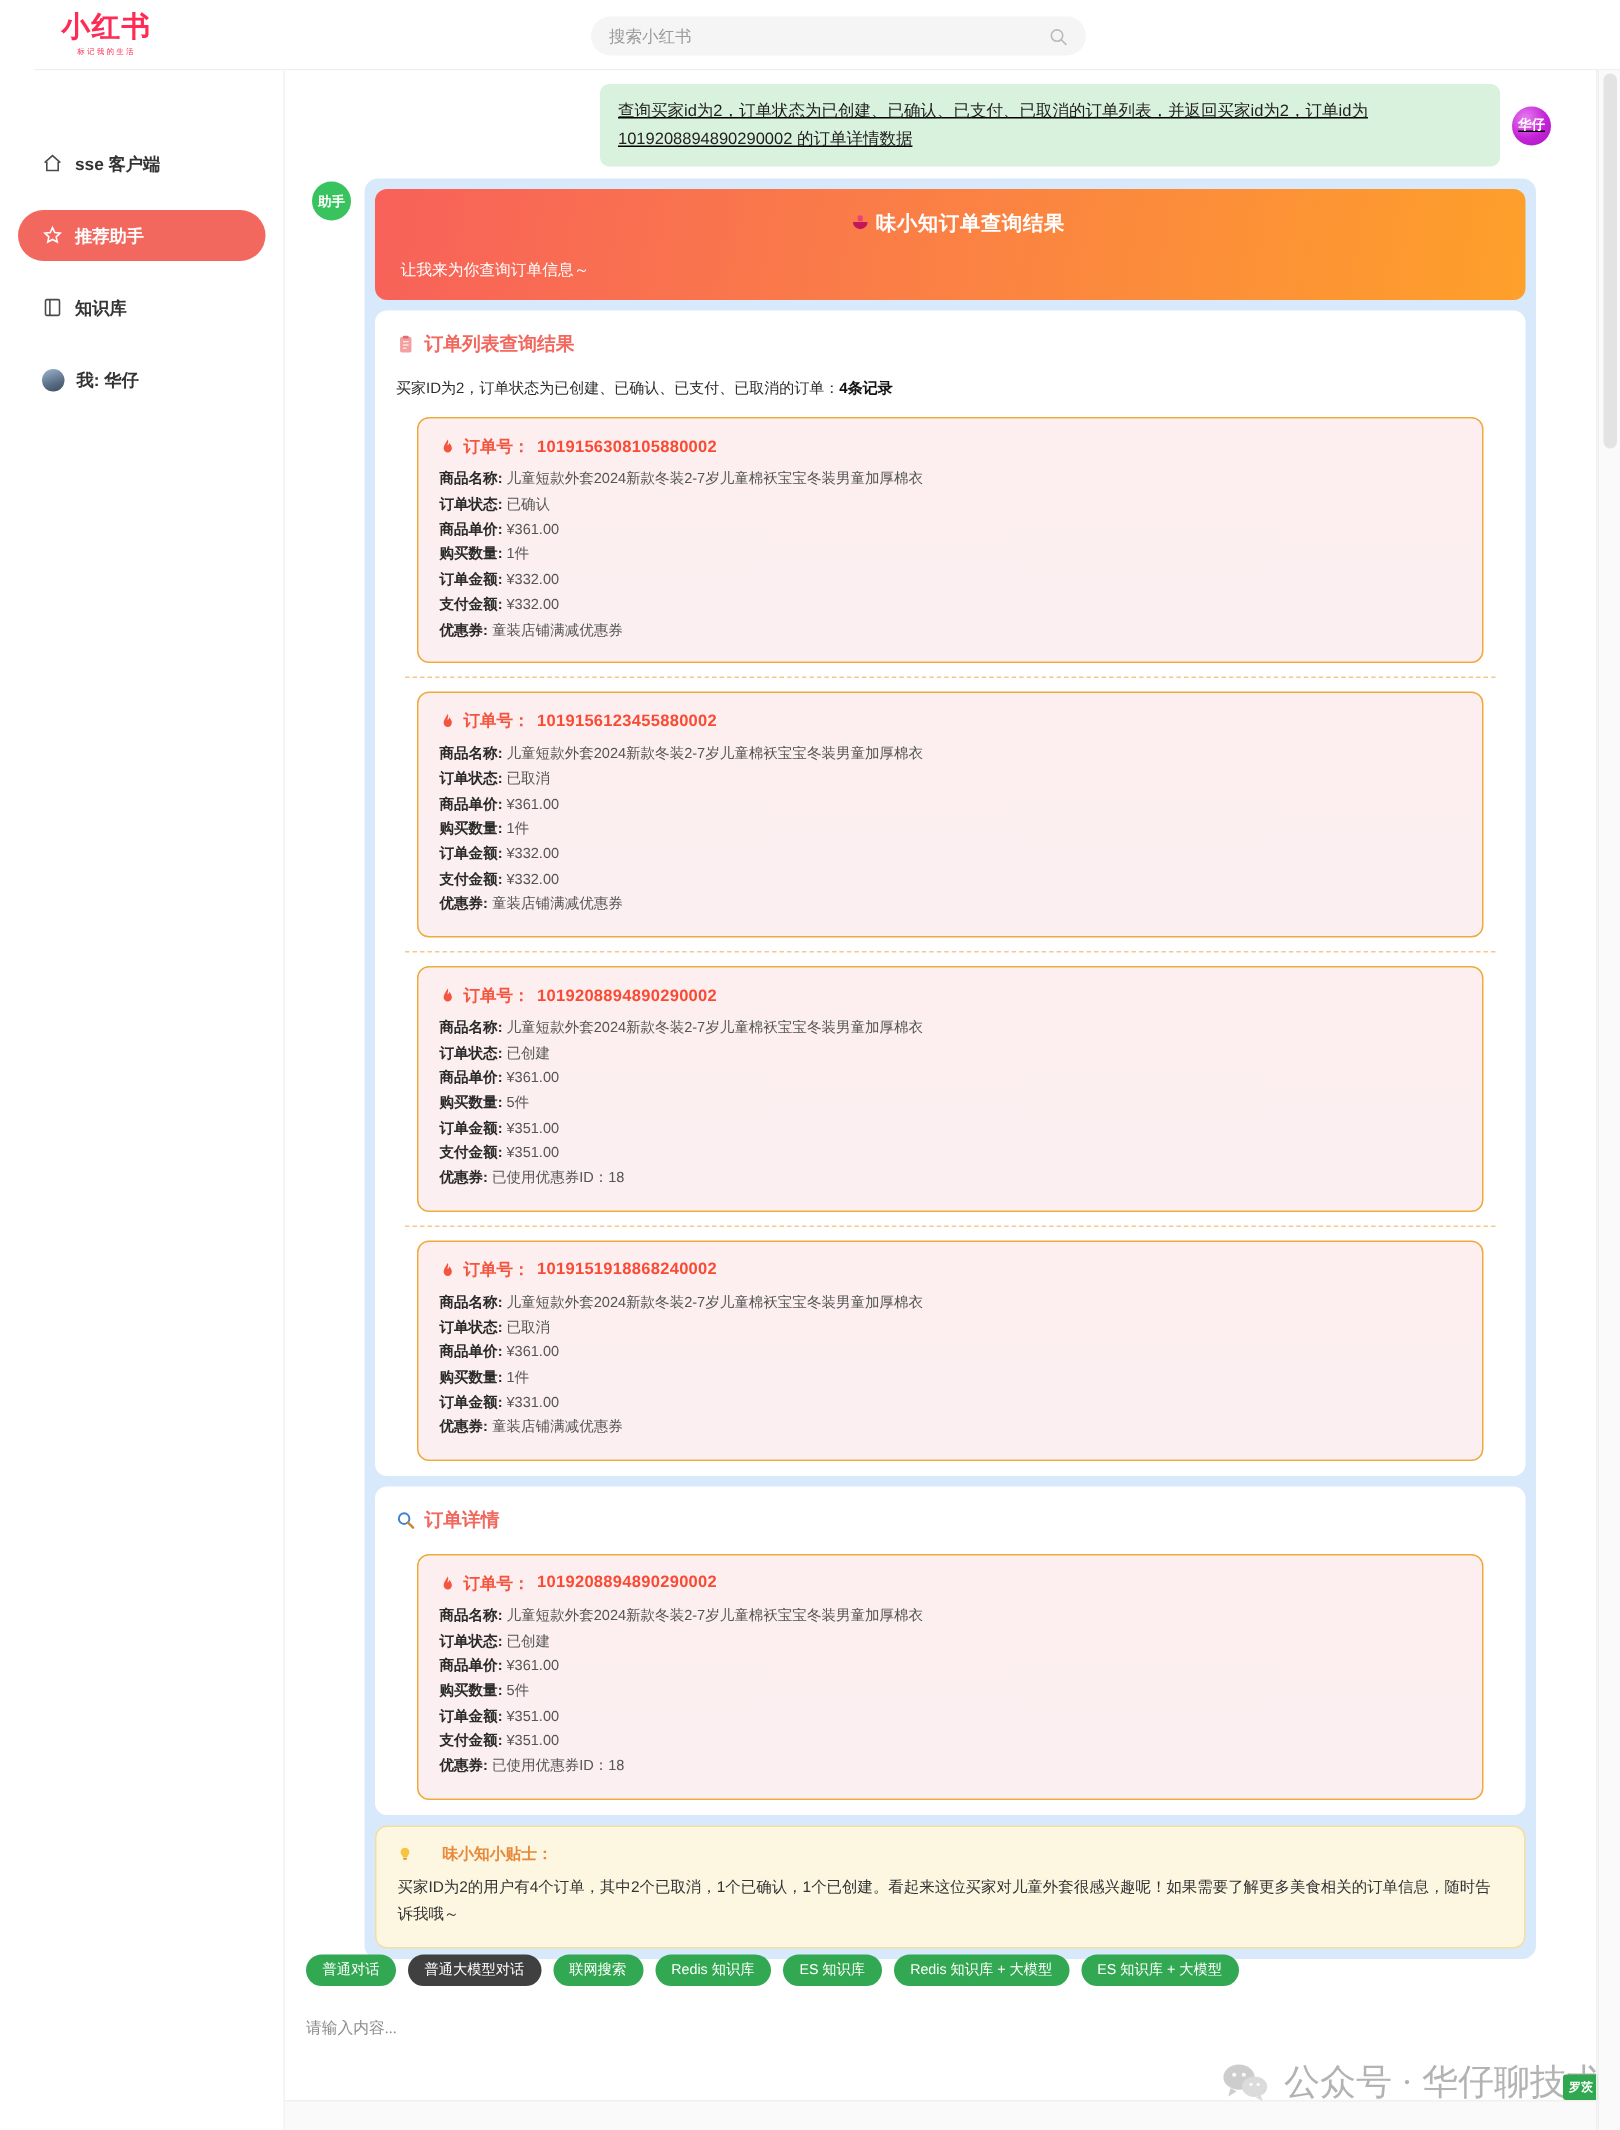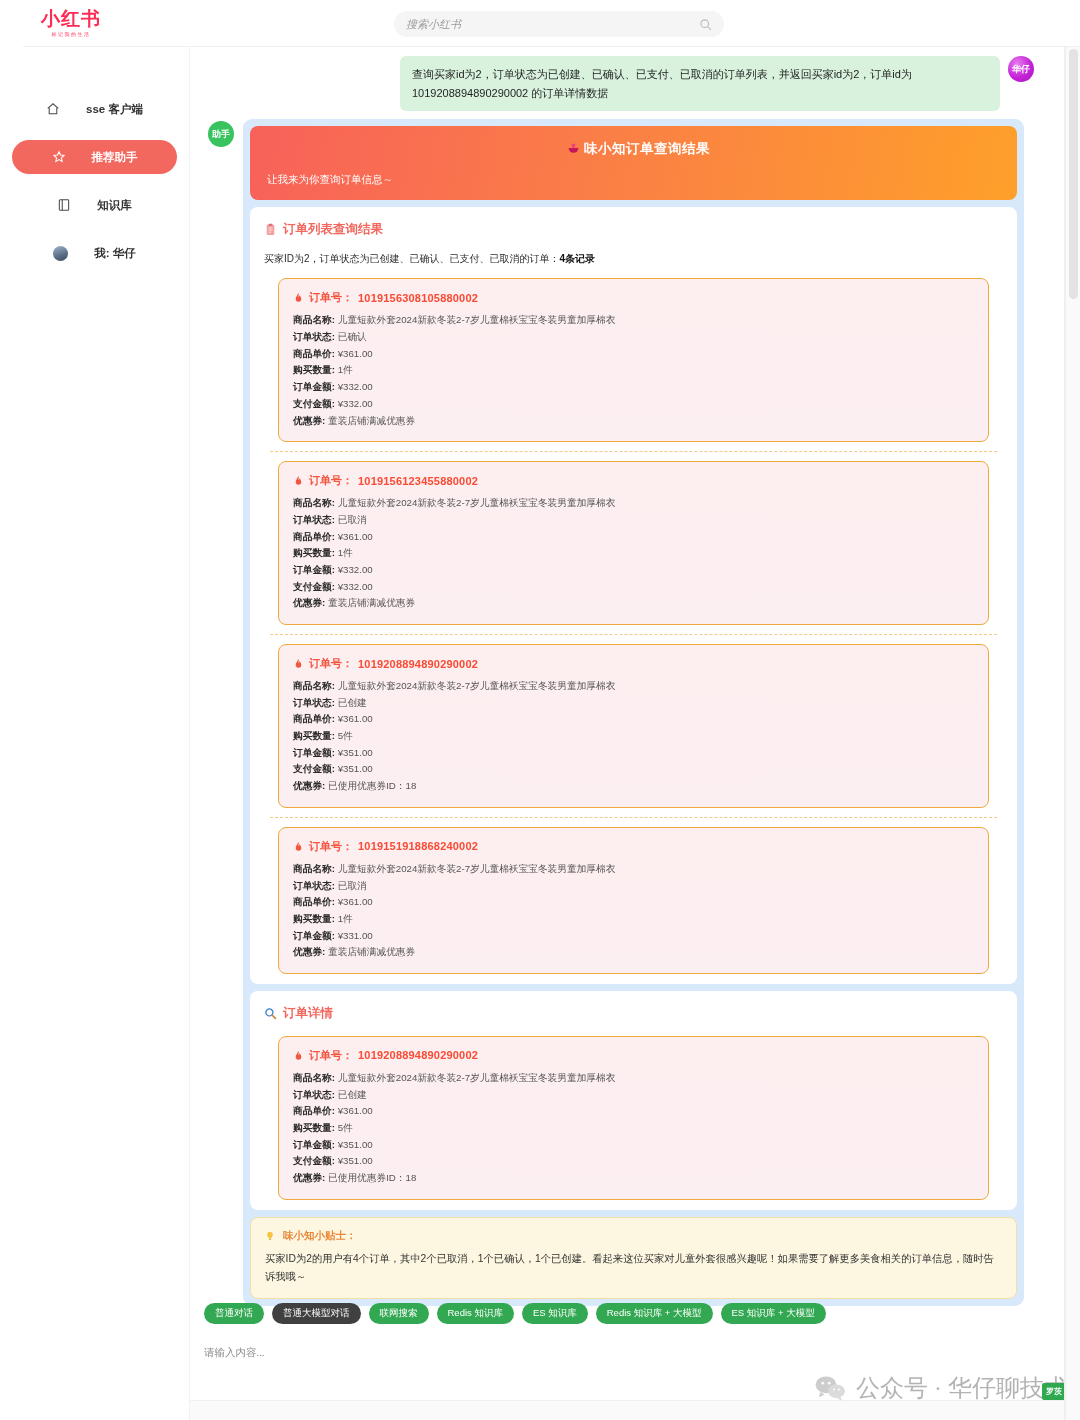--- a/index.html
+++ b/index.html
@@ -22,56 +22,56 @@
   }
   .logo-main {
     font-size:19px; font-weight:bold; color:#fe2c55; letter-spacing:1px;
     font-family:"Liberation Serif","DejaVu Serif",serif; line-height:1;
   }
   .logo-sub { font-size:5px; color:#fe2c55; letter-spacing:1.5px; margin-top:3px; }
 
   .searchbox {
     position:absolute; left:371px; top:11px; width:330px; height:26px;
     background:#f5f5f5; border-radius:13px;
-    display:flex; align-items:center; padding:0 12px;font-style:italic;
+    display:flex; align-items:center; padding:0 12px;
   }
   .searchbox .ph { font-size:11px; color:#9a9a9a; flex:1; }
   .search-icon { width:13px; height:13px; opacity:.55; }
 
   
   .sidebar {
     position:absolute; left:0; top:47px; width:190px; height:1373px;
     background:#ffffff; border-right:1px solid #f2f2f2;
     padding-top:45px;
   }
   .nav-item {
-    display:flex; align-items:center; gap:26px;
+    display:flex; align-items:center; gap:8px;
     height:34px; margin:0 12px 14px 12px; padding:0 16px;
-    border-radius:17px; cursor:pointer;justify-content:center;
+    border-radius:17px; cursor:pointer;
   }
   .nav-item .nicon { width:14px; height:14px; flex:0 0 14px; display:block; }
   .nav-item .nlabel { font-size:11.5px; color:#333; font-weight:bold; white-space:nowrap; }
   .nav-item.active { background:#f2685f; }
   .nav-item.active .nlabel { color:#fff; }
   .nav-item.user { margin-bottom:0; }
   .avatar-sm {
     width:15px; height:15px; border-radius:50%;
     background:linear-gradient(160deg,#9fb6cf 0%,#5a6e86 60%,#3b4a5c 100%);
     flex:0 0 15px;
   }
 
   
   .chat {
     position:absolute; left:190px; top:47px; width:874px; height:1373px;
     background:#ffffff;
   }
   .scrollzone { position:absolute; left:0; top:0; width:874px; height:1253px; padding:0; }
 
   
-  .row-user { display:flex; justify-content:flex-end; align-items:flex-start; padding:9px 30px 0 40px; gap:8px; }
+  .row-user { display:flex; justify-content:flex-end; align-items:center; padding:9px 30px 0 40px; gap:8px;text-decoration:underline; }
   .bubble-user {
     background:#d9f2dd; border-radius:6px; padding:9px 12px;
     max-width:600px; font-size:11px; line-height:1.7; color:#1f1f1f;
   }
   .avatar-user {
     width:26px; height:26px; border-radius:50%; flex:0 0 26px;
     background:radial-gradient(circle at 35% 30%, #e77cf0 0%, #c423d6 55%, #a713c4 100%);
     color:#fff; font-size:9px; font-weight:bold;
     display:flex; align-items:center; justify-content:center;
   }
@@ -125,21 +125,21 @@
   .kv .k { font-weight:bold; color:#2b2b2b; }
   .kv .v { color:#555; }
 
   
   .tip-box {
     background:#fdf6e1; border:1px solid #f2dfa6; border-radius:8px;
     margin-top:7px; padding:11px 14px 12px 14px;
   }
   .tip-title {
     font-size:10.5px; font-weight:bold; color:#e8893a; margin-bottom:7px;
-    display:flex; align-items:center; gap:8px;
+    display:flex; align-items:center; gap:20px;
   }
   .tip-body { font-size:10.3px; color:#333; line-height:1.75; }
 
   
   .tagbar {
     position:absolute; left:190px; top:1303px; width:874px;
     display:flex; gap:8px; padding-left:14px; align-items:center; flex-wrap:nowrap;
   }
   .tag {
     background:#33a852; color:#fff; border-radius:11px;

